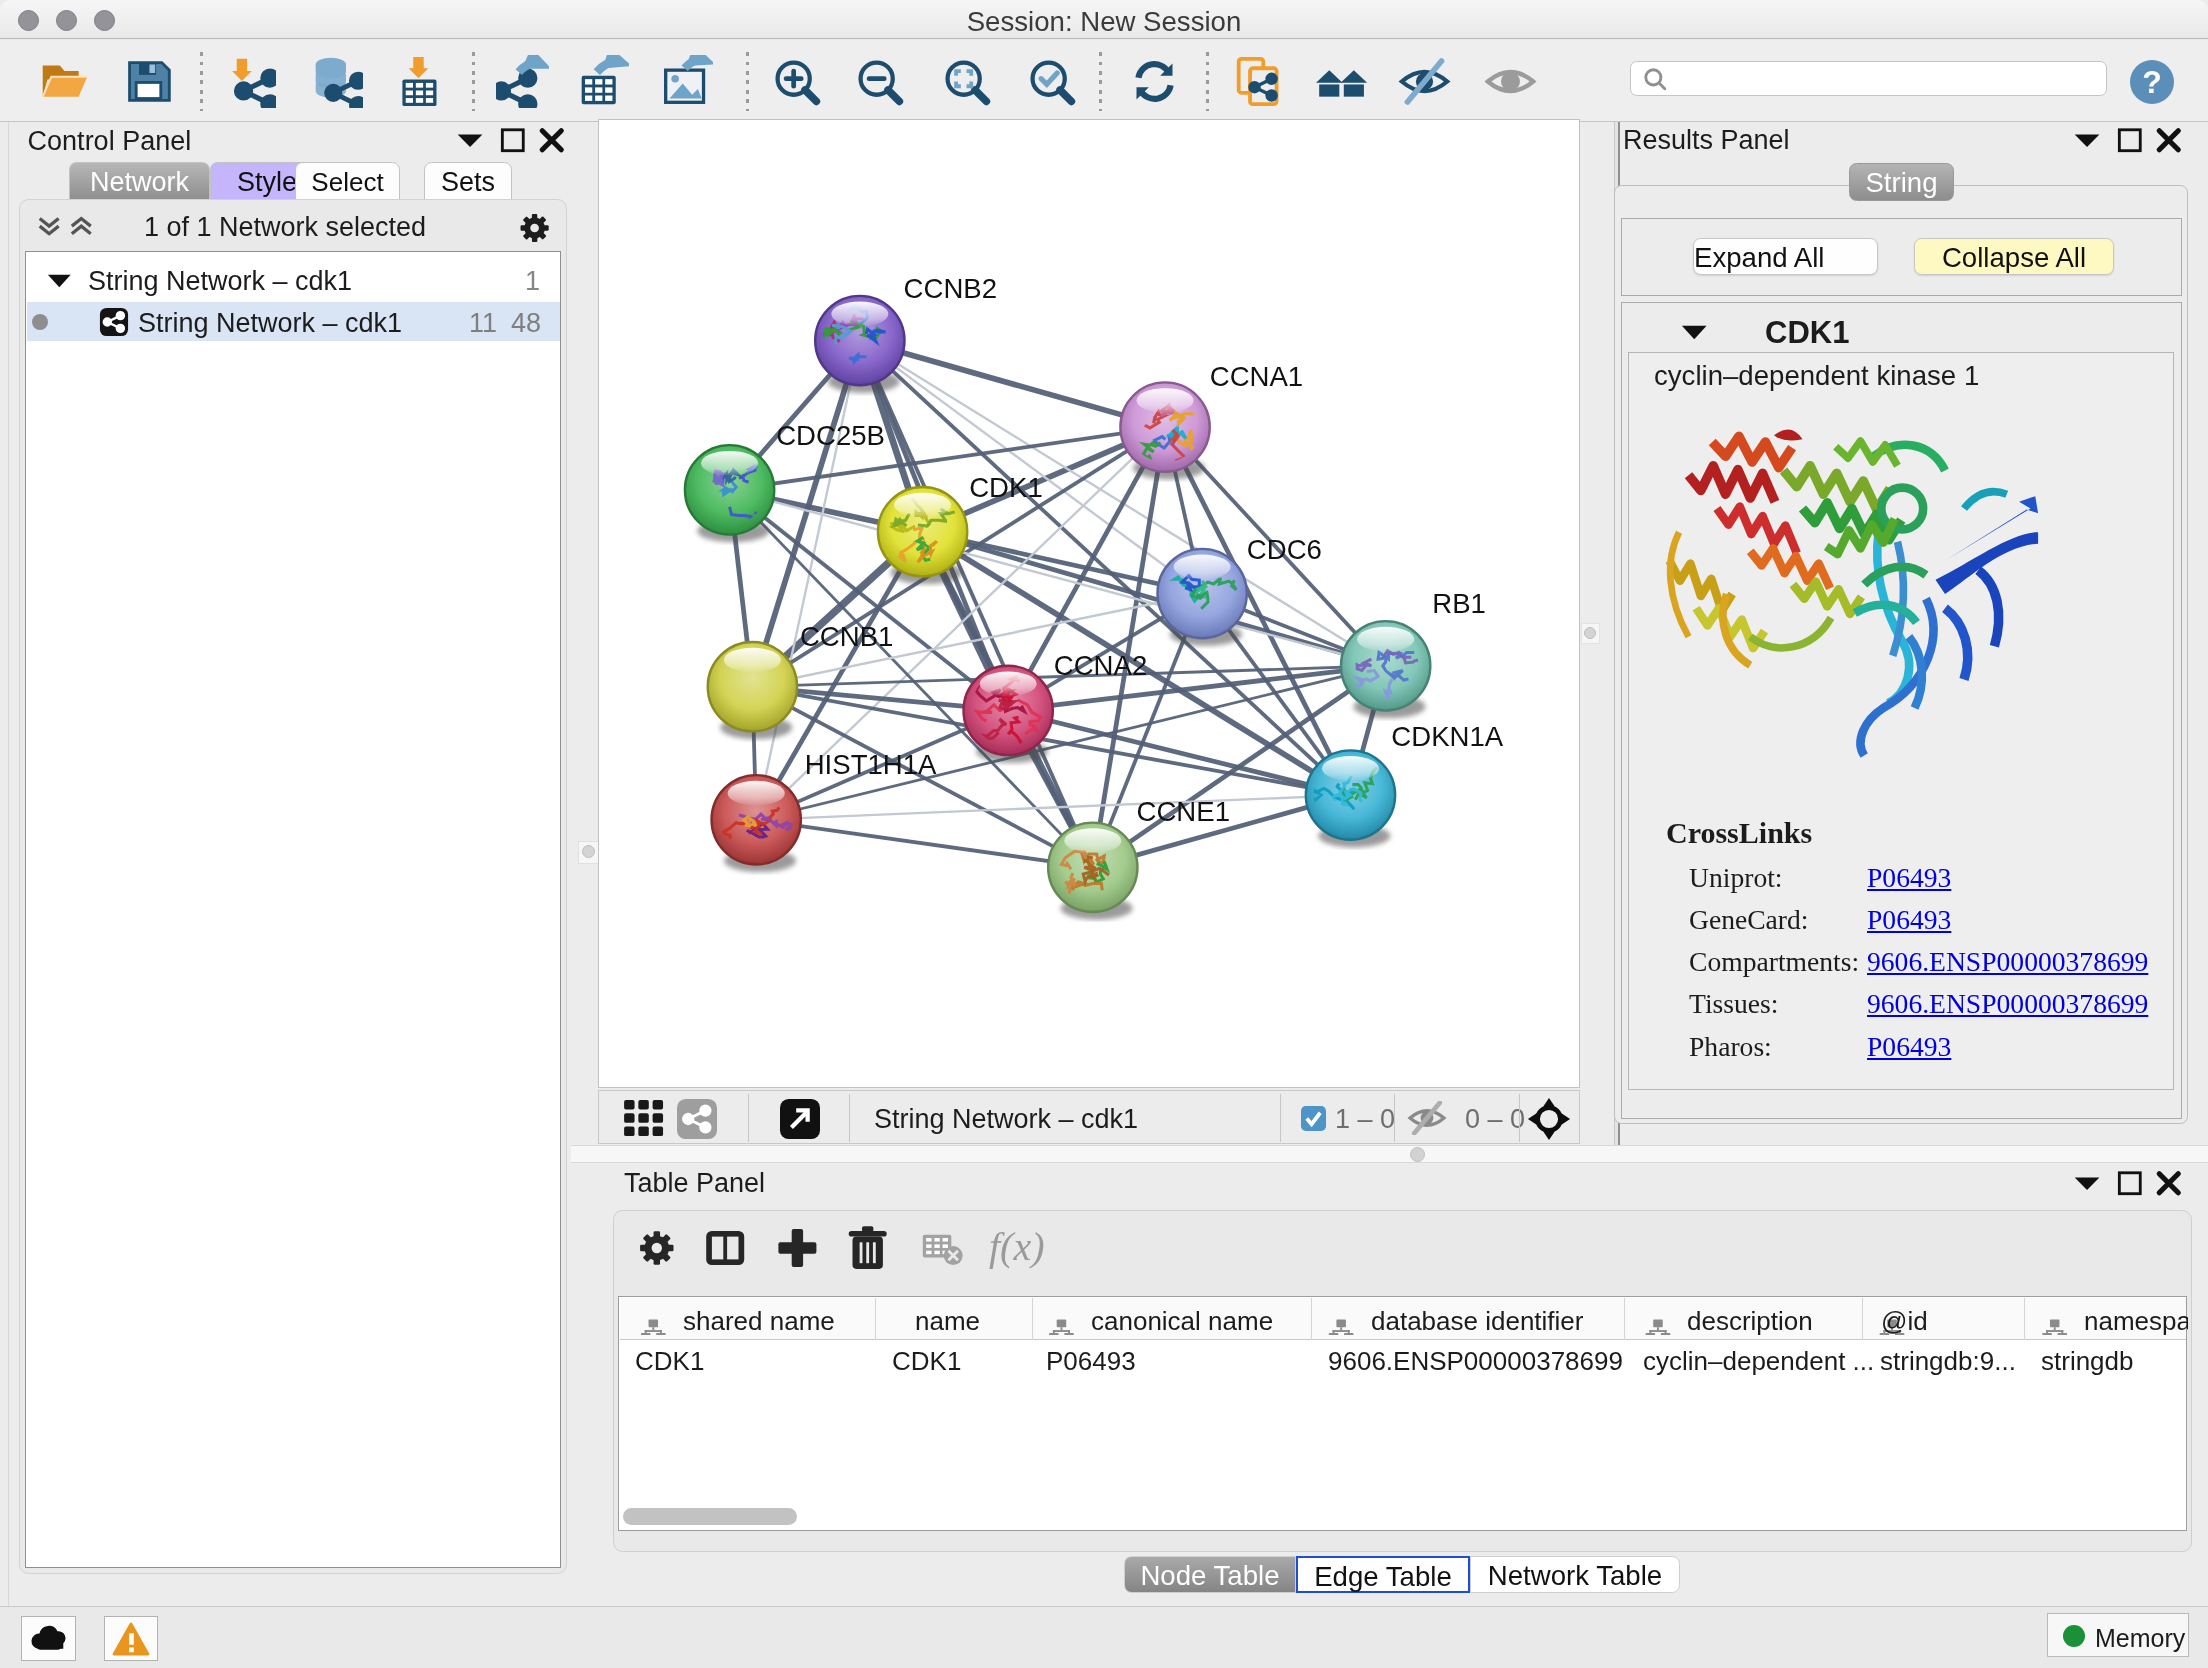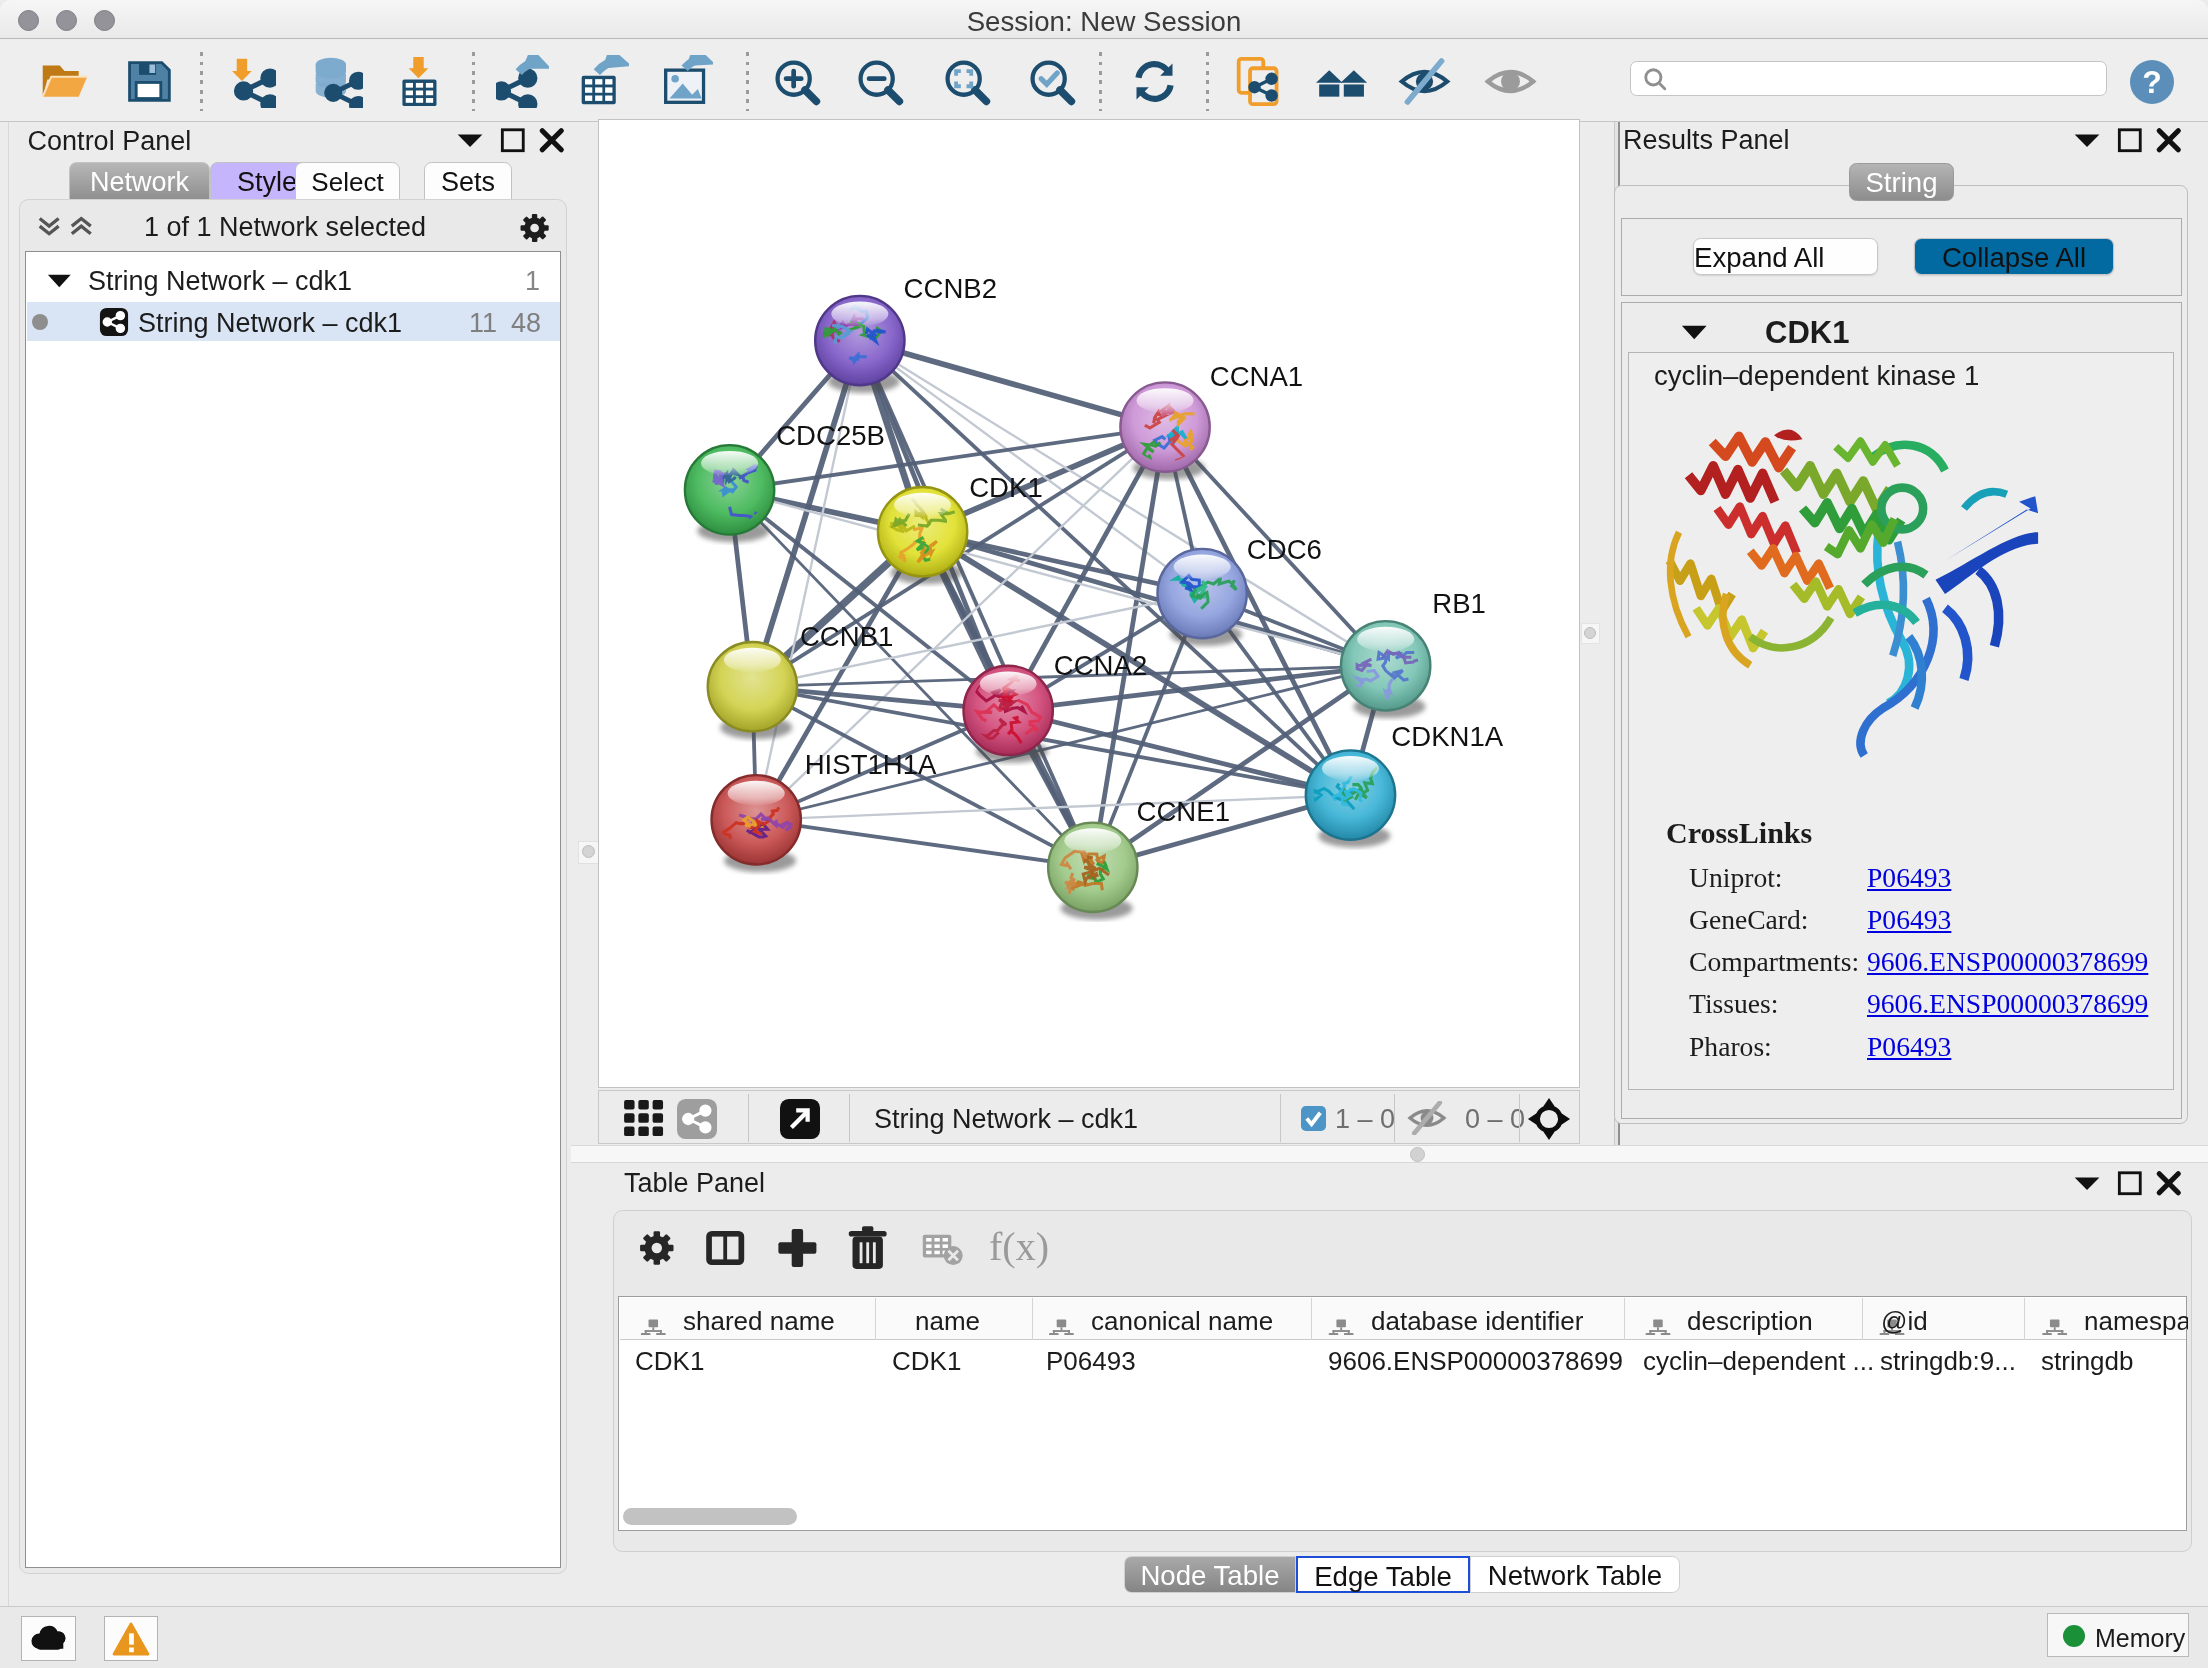--- a/index.html
+++ b/index.html
@@ -588,21 +588,21 @@
     <rect x="58.0" y="4.0" width="22.0" height="22.0" fill="none" stroke="#111" stroke-width="3.0"></rect>
     <g stroke="#111" stroke-width="5.5" stroke-linecap="round">
       <line x1="100.0" y1="5.0" x2="120.0" y2="25.0"></line>
       <line x1="120.0" y1="5.0" x2="100.0" y2="25.0"></line>
     </g>
   </svg>
 <div class="abs" style="left:1614px;top:185px;width:574px;height:939px;background:#ececec;border:1.9px solid #bdbdbd;border-radius:7.6px"></div>
 <div class="abs" style="left:1849px;top:163px;width:105px;height:38px;background:linear-gradient(#b4b4b4,#8d8d8d);border:1px solid #9a9a9a;border-radius:7.6px;color:#fff;font-size:27.6px;text-align:center;line-height:38px">String</div>
 <div class="abs" style="left:1621px;top:218px;width:561px;height:78px;border:1px solid #ababab;background:#ececec"></div>
 <div class="abs" style="left:1693px;top:238px;width:185px;height:37px;background:#fefefe;border:1px solid #c6c6c6;border-radius:7.6px;font-size:27.6px;line-height:37px;color:#111;box-shadow:0 1px 1.9px rgba(0,0,0,0.12)">Expand All</div>
-<div class="abs" style="left:1914px;top:238px;width:200px;height:37px;background:#0369a1;border:1px solid #c6c6c6;border-radius:7.6px;font-size:27.6px;text-align:center;line-height:37px;color:#111;box-shadow:0 1px 1.9px rgba(0,0,0,0.12)">Collapse All</div>
+<div class="abs" style="left:1914px;top:238px;width:200px;height:37px;background:#fef9c3;border:1px solid #c6c6c6;border-radius:7.6px;font-size:27.6px;text-align:center;line-height:37px;color:#111;box-shadow:0 1px 1.9px rgba(0,0,0,0.12)">Collapse All</div>
 <div class="abs" style="left:1621px;top:302px;width:561px;height:817px;border:1px solid #ababab;background:#ececec"></div>
 <svg style="position:absolute;left:1680px;top:323px" width="38" height="19" viewBox="0 0 40 20">
     <path d="M2 3 h26 l-13 14 Z" fill="#111"></path>
   </svg>
 <div class="t" style="left:1765px;top:315px;font-size:31px;font-weight:bold">CDK1</div>
 <div class="abs" style="left:1628px;top:352px;width:546px;height:738px;border:1px solid #b5b5b5;background:#eeeeee"></div>
 <div class="t" style="left:1654px;top:360px;font-size:27.6px">cyclin–dependent kinase 1</div>
 <svg style="position:absolute;left:1660px;top:418px" width="399" height="352" viewBox="0 0 420 370">
     <path d="M30 60 L43 76 L56 50 L69 80 L82 54 L95 84 L108 58 L121 88" stroke="#b22020" stroke-width="10" fill="none" stroke-linejoin="round"></path>
     <path d="M55 25 L69 40 L83 19 L97 46 L111 25 L125 52 L139 31" stroke="#d4491e" stroke-width="10" fill="none" stroke-linejoin="round"></path>
@@ -692,21 +692,21 @@
       <rect x="3.5" y="14.2" width="5.7" height="3.7" fill="#fff"></rect>
       <rect x="12.2" y="14.2" width="5.7" height="3.7" fill="#fff"></rect>
       <rect x="20.8" y="14.2" width="5.7" height="3.7" fill="#fff"></rect>
       <rect x="3.5" y="20.8" width="5.7" height="3.7" fill="#fff"></rect>
       <rect x="12.2" y="20.8" width="5.7" height="3.7" fill="#fff"></rect>
       <rect x="20.8" y="20.8" width="5.7" height="3.7" fill="#fff"></rect>
       <circle cx="32" cy="26" r="10" fill="#a2a2a2"></circle>
       <path d="M27 21 l10 10 M37 21 l-10 10" stroke="#e9e9e9" stroke-width="3"></path>
     </g>
   </svg>
-<div class="t" style="left:989px;top:1223px;font-size:40px;color:#9a9a9a;font-family:'Liberation Serif',serif;">f(x)</div>
+<div class="t" style="left:989px;top:1223px;font-size:40px;color:#9a9a9a;font-family:'Liberation Serif',serif;font-style:italic">f(x)</div>
 <div class="abs" style="left:618px;top:1296px;width:1569px;height:235px;background:#fff;border:1.9px solid #9d9d9d"></div>
 <div class="abs" style="left:620px;top:1298px;width:1566px;height:42px;background:#fafafa;border-bottom:1px solid #c9c9c9"></div>
 <div class="abs" style="left:875px;top:1298px;width:1px;height:42px;background:#d4d4d4"></div>
 <div class="abs" style="left:1032px;top:1298px;width:1px;height:42px;background:#d4d4d4"></div>
 <div class="abs" style="left:1311px;top:1298px;width:1px;height:42px;background:#d4d4d4"></div>
 <div class="abs" style="left:1624px;top:1298px;width:1px;height:42px;background:#d4d4d4"></div>
 <div class="abs" style="left:1862px;top:1298px;width:1px;height:42px;background:#d4d4d4"></div>
 <div class="abs" style="left:2024px;top:1298px;width:1px;height:42px;background:#d4d4d4"></div>
 <svg style="position:absolute;left:620px;top:1308px" width="1566" height="27" viewBox="0 0 1646 28">
     <g fill="#8b8b8b">

